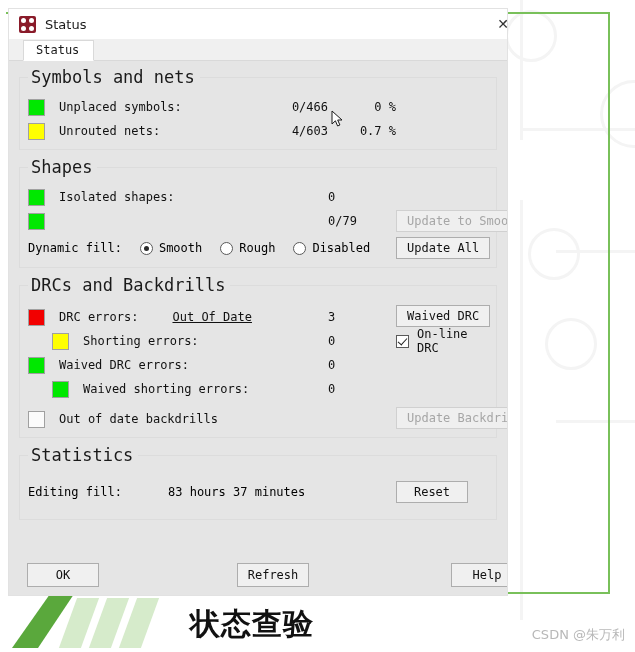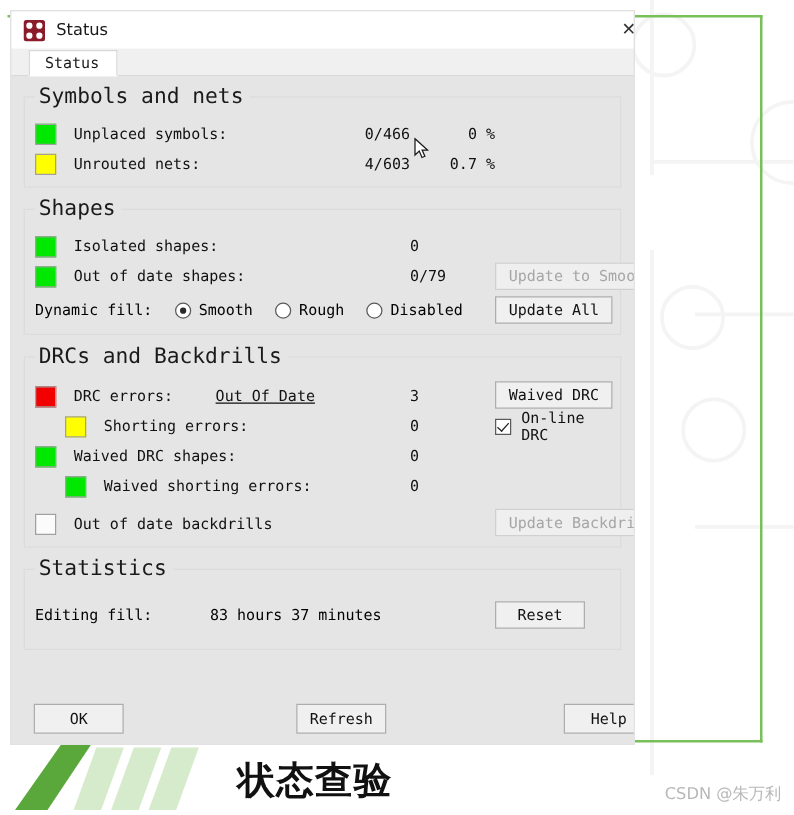--- a/index.html
+++ b/index.html
@@ -438,21 +438,20 @@
 
       <div class="row rowpos" style="margin-top:6px;">
         <span class="swatch sw-green"></span>
         <span class="lbl">Isolated shapes:</span>
         <span class="shape-val">0</span>
       </div>
 
 
       <div class="row rowpos">
         <span class="swatch sw-green"></span>
-        <span class="lbl">Out of date shapes:</span>
         <span class="shape-val">0/79</span>
         <button class="btn disabled shape-btn">Update to Smooth</button>
       </div>
 
       <div class="dyn-row">
         <span>Dynamic fill:</span>
 
         <span class="radio-wrap">
           <span class="radio on"></span>
           <span>Smooth</span>
@@ -488,21 +487,21 @@
         <span class="lbl">Shorting errors:</span>
         <span class="drc-val">0</span>
         <span class="checkrow">
           <span class="checkbox on"></span>
           <span>On-line DRC</span>
         </span>
       </div>
 
       <div class="row rowpos">
         <span class="swatch sw-green"></span>
-        <span class="lbl">Waived DRC shapes:</span>
+        <span class="lbl">Waived DRC errors:</span>
         <span class="drc-val">0</span>
       </div>
 
       <div class="row rowpos sub-row">
         <span class="swatch sw-green"></span>
         <span class="lbl">Waived shorting errors:</span>
         <span class="drc-val">0</span>
       </div>
 
       <div class="row rowpos" style="margin-top:6px;">

